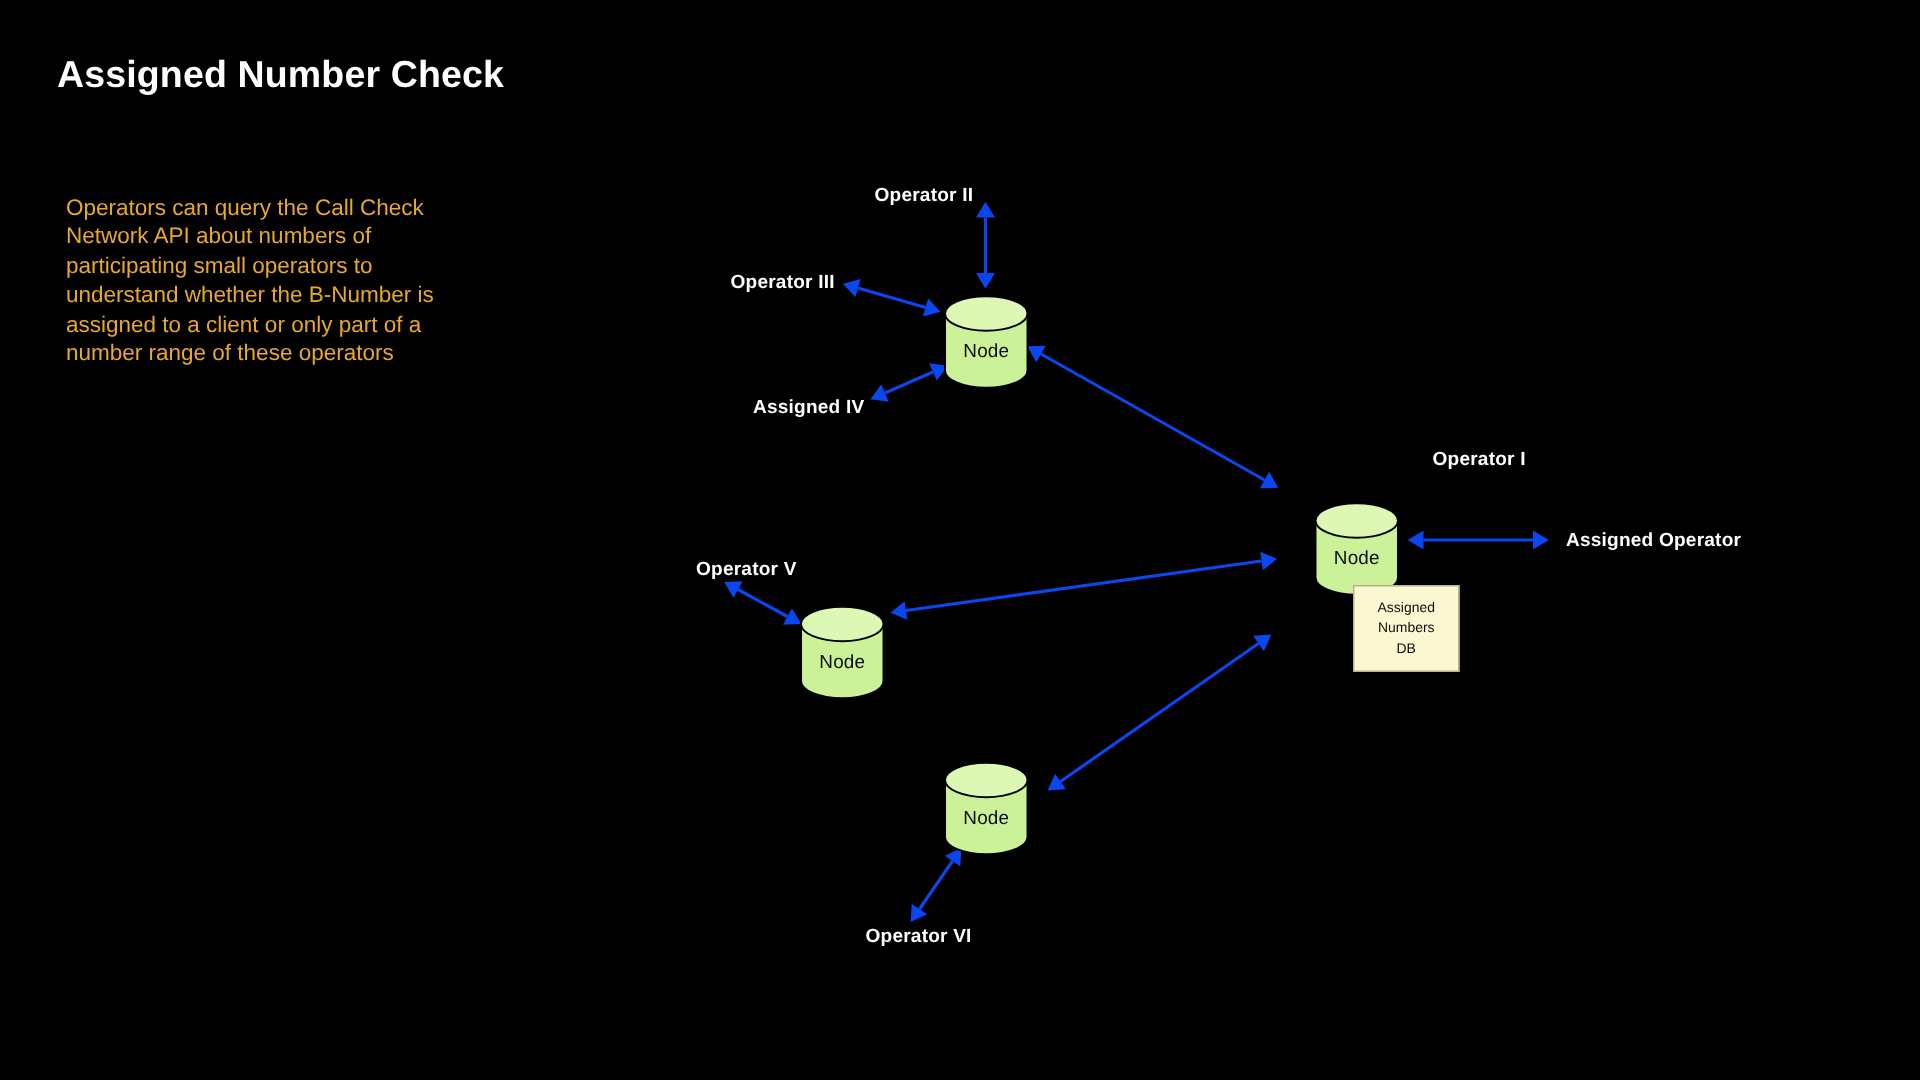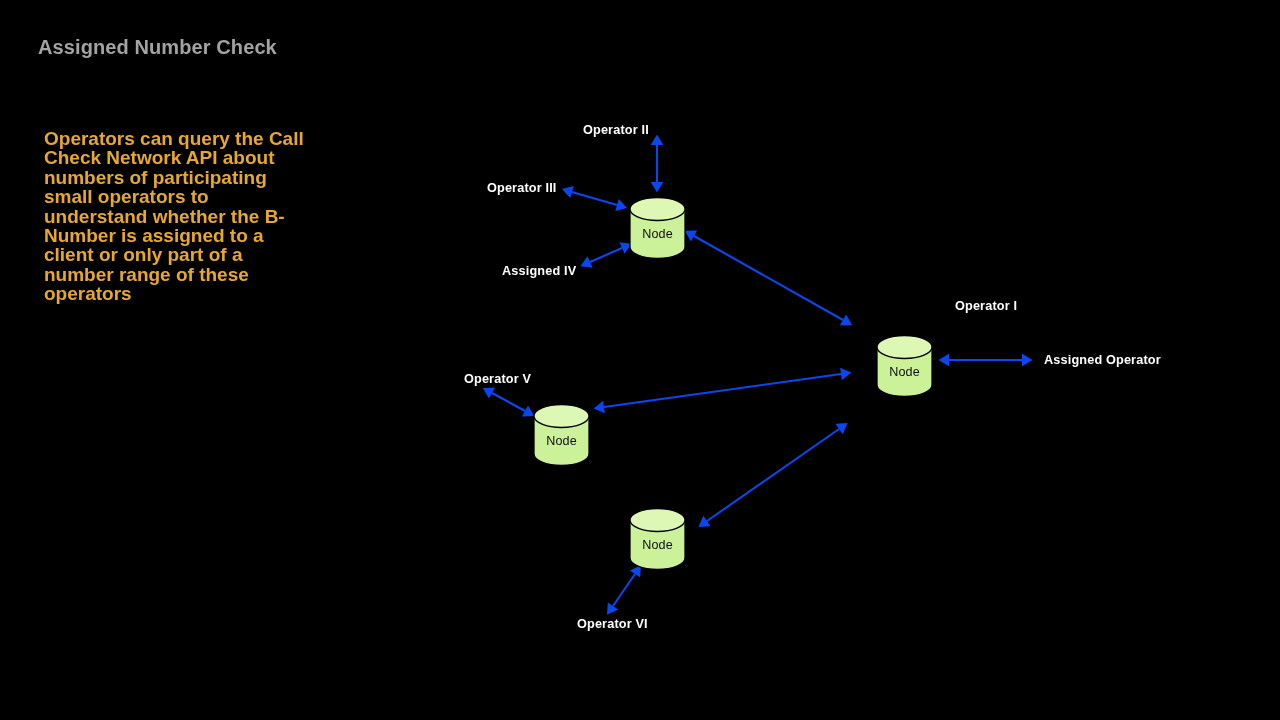--- a/index.html
+++ b/index.html
@@ -20,33 +20,33 @@
     width: 1280px;
     height: 720px;
     background: #000000;
   }
 
   
   #slide-title {
     position: absolute;
     left: 38px;
     top: 36px;
-    font-size: 20px;
+    font-size: 25px;
     font-weight: bold;
-    color: #a3a3a3;
+    color: #ffffff;
     letter-spacing: 0.1px;
     white-space: nowrap;
   }
   #body-text {
     position: absolute;
     left: 44px;
     top: 129px;
     width: 262px;
-    font-size: 19px;
-    font-weight: bold;
+    font-size: 15px;
+    font-weight: normal;
     line-height: 19.4px;
     color: #e7a82f;
   }
 
   
   #diagram {
     position: absolute;
     left: 0;
     top: 0;
     width: 1280px;
@@ -183,20 +183,25 @@
     </div>
 
     <div class="node" id="node-operator-vi" style="left:629px; top:507px; width:57px; height:64px;">
       <svg class="cyl-svg" width="57" height="64" viewBox="0 0 57 64">
         <path d="M1,13 L1,51 A27.5,11.5 0 0 0 56,51 L56,13 Z" fill="#ccf299" stroke="#000000" stroke-width="1.3"></path>
         <ellipse cx="28.5" cy="13" rx="27.5" ry="11.5" fill="#ddf7b5" stroke="#000000" stroke-width="1.3"></ellipse>
       </svg>
       <div class="node-label" style="top:31px;">Node</div>
     </div>
 
+    <div id="db-note">
+      <div class="note-text">Assigned
+Numbers
+DB</div>
+    </div>
 
     <div class="op-label" style="left:583px; top:123px;text-align:center;">Operator II</div>
 
     <div class="op-label" style="left:487px; top:181px;">Operator III</div>
 
     <div class="op-label" style="left:502px; top:264px;">Assigned IV</div>
 
     <div class="op-label" style="left:955px; top:299px;">Operator I</div>
 
     <div class="op-label" style="left:464px; top:372px;">Operator V</div>

